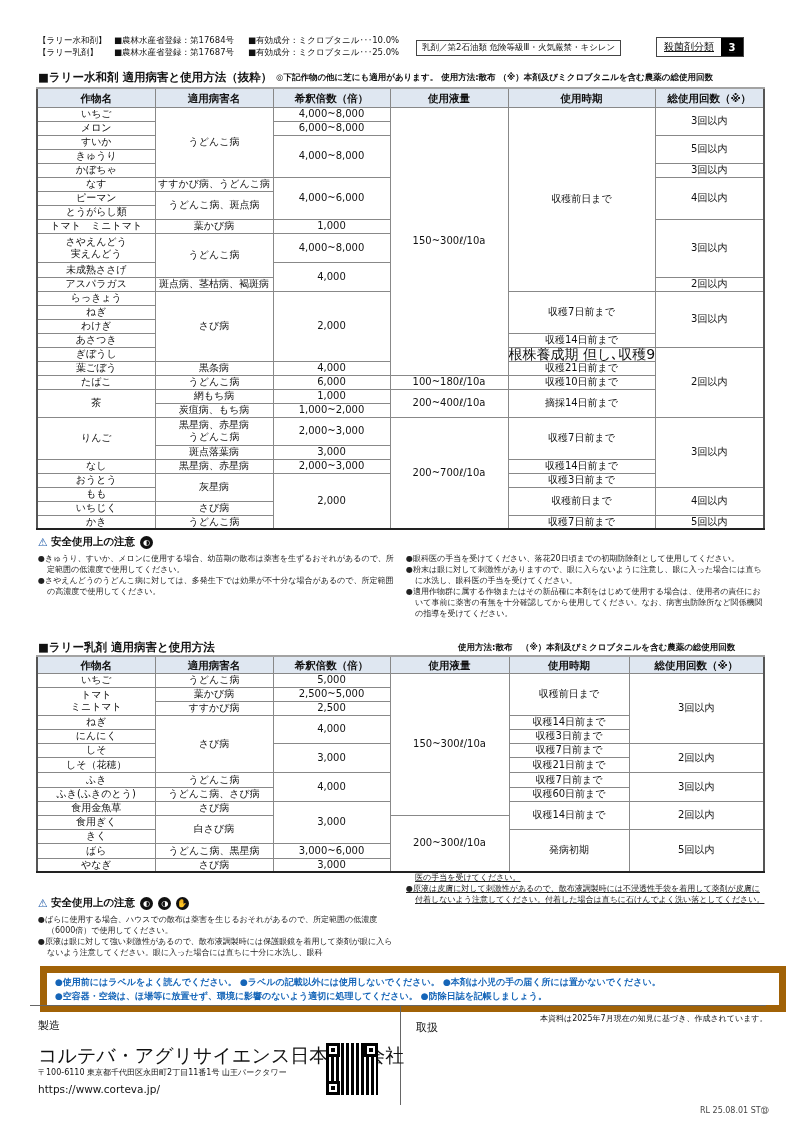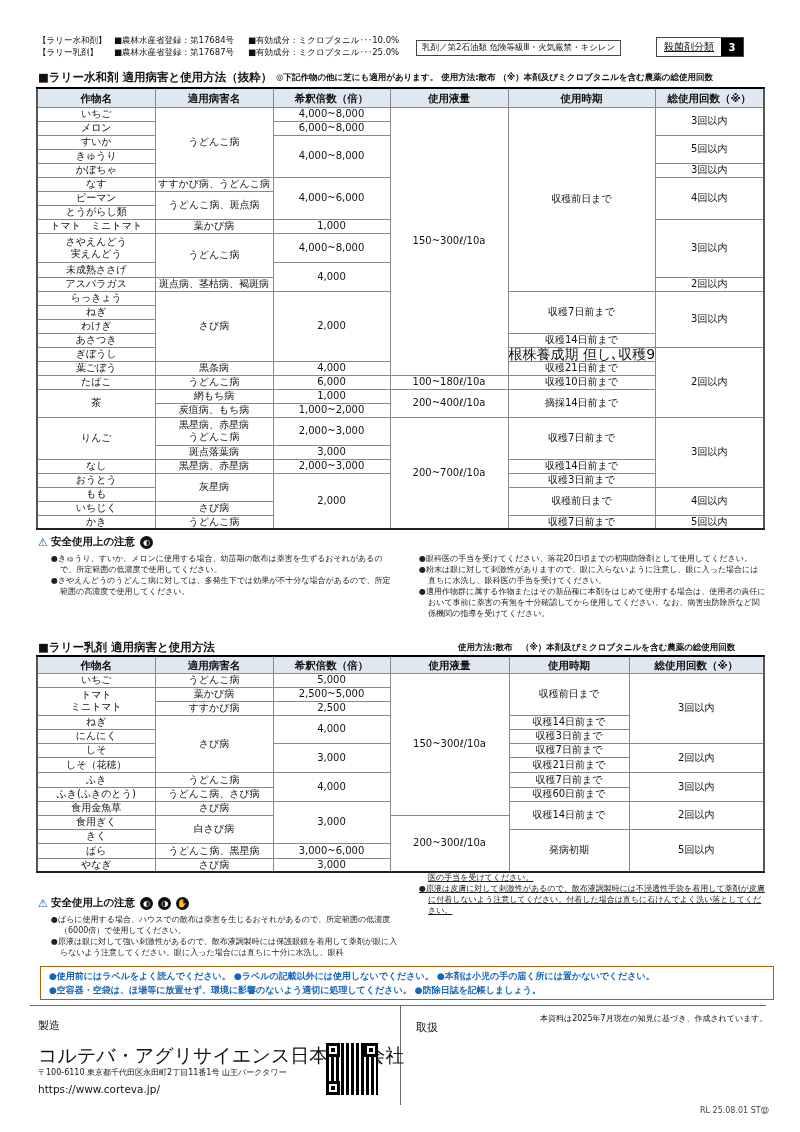--- a/index.html
+++ b/index.html
@@ -9,29 +9,29 @@
   .reg{font-size:8.5px;line-height:12px;white-space:nowrap;}
   .reg span{display:inline-block;}
   .hazard{border:1px solid #444;font-size:8.5px;padding:1px 5px;white-space:nowrap;}
   .cls{display:flex;border:1px solid #444;height:18px;align-items:stretch;font-size:10px;}
   .cls .lbl{width:64px;display:flex;align-items:center;justify-content:center;}
   .cls .num{width:22px;background:#000;color:#fff;display:flex;align-items:center;justify-content:center;font-weight:bold;}
   .sec-title{font-size:11.5px;font-weight:bold;white-space:nowrap;}
   .sec-note{font-size:8.5px;font-weight:bold;white-space:nowrap;}
   table.t{position:absolute;border-collapse:collapse;table-layout:fixed;font-size:10px;}
   table.t th,table.t td{border:1px solid #888;text-align:center;vertical-align:middle;padding:0;line-height:12px;overflow:hidden;white-space:nowrap;}
-  table.t th{background:#dfe7f1;font-weight:bold;font-size:10.5px;border-top:2px solid #000000;}
+  table.t th{background:#dfe7f1;font-weight:bold;font-size:10.5px;border-top:2px solid #a3a3a3;}
   table.t{border-left:2px solid #555;border-right:2px solid #555;border-bottom:2px solid #222;}
   table.t td.ml{white-space:normal;font-family:Liberation Serif, serif;}
   .caution-h{font-size:10.5px;font-weight:bold;display:flex;align-items:center;gap:3px;white-space:nowrap;}
   .warn{color:#1e5aa8;font-size:11px;}
   .pico{display:inline-block;width:13px;height:13px;border-radius:50%;background:#111;color:#fff;font-size:8px;line-height:13px;text-align:center;margin-left:2px;}
   .notes{font-size:8px;line-height:11px;color:#222;}
-  .notes div{padding-left:9px;text-indent:-9px;margin-left:13px;}
-  .infobox{border:1px solid #a16207;color:#1565b8;font-size:9px;line-height:14px;padding:2px 8px;font-weight:bold;}
+  .notes div{padding-left:9px;text-indent:-9px;}
+  .infobox{border:7px solid #a16207;color:#1565b8;font-size:9px;line-height:14px;padding:2px 8px;font-weight:bold;}
   .footer-line{border-top:1px solid #666;}
   .vline{border-left:1px solid #666;}
   .qr{width:52px;height:52px;background:
       repeating-linear-gradient(90deg,#000 0 3px,#fff 3px 5px),#000;position:relative;}
   .qr .f{position:absolute;width:14px;height:14px;border:3px solid #000;background:#fff;box-sizing:border-box;}
   .qr .f::after{content:"";position:absolute;left:2px;top:2px;width:4px;height:4px;background:#000;}
 </style>
 </head>
 <body>
 

